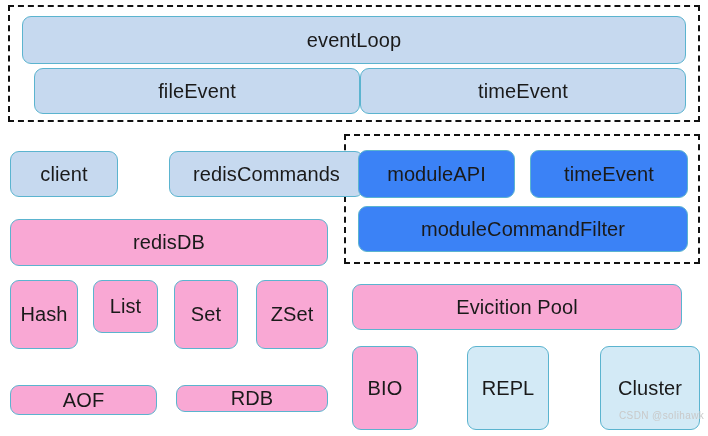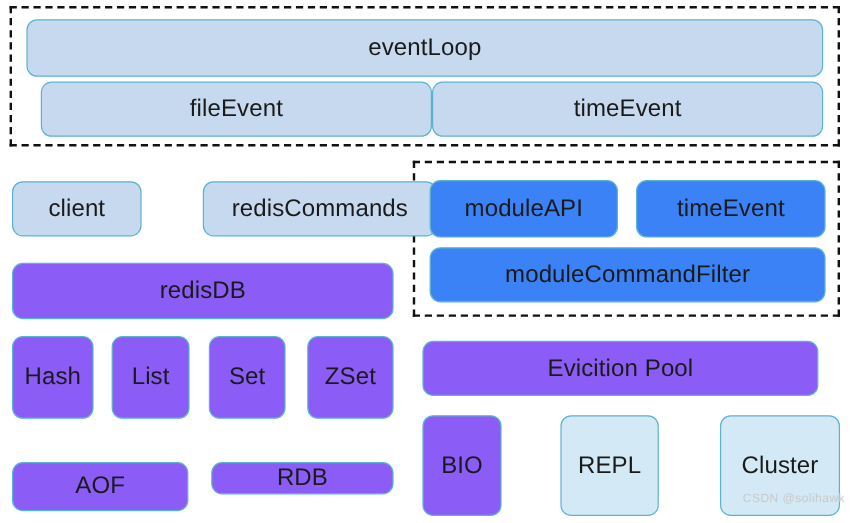--- a/index.html
+++ b/index.html
@@ -31,21 +31,21 @@
     justify-content: center;
     text-align: center;
     color: #1a1a1a;
     font-size: 20px;
     line-height: 1.15;
     letter-spacing: 0.1px;
     padding: 2px 4px;
   }
   .fill-blue  { background: #c6d9ef; }
   .fill-cyan  { background: #d3eaf6; }
-  .fill-olive { background: #8b5cf6; }
+  .fill-olive { background: #f9a8d4; }
   .fill-peach { background: #3b82f6; }
 
   .watermark {
     position: absolute;
     color: #c9c9c9;
     font-size: 10px;
     letter-spacing: 0.4px;
     white-space: nowrap;
     font-family: Liberation Sans, sans-serif;
     margin-left: 32px;
@@ -63,24 +63,24 @@
       <div class="node fill-blue" style="left: 22px; top: 16px; width: 664px; height: 48px; border-color: rgb(91, 180, 207);">eventLoop</div>
       <div class="node fill-blue" style="left: 22px; top: 68px; width: 326px; height: 46px; border-color: rgb(91, 180, 207); margin-left: 12px;">fileEvent</div>
       <div class="node fill-blue" style="left: 360px; top: 68px; width: 326px; height: 46px; border-color: rgb(91, 180, 207);">timeEvent</div>
       <div class="node fill-blue" style="left: 10px; top: 151px; width: 108px; height: 46px; border-color: rgb(91, 180, 207);">client</div>
       <div class="node fill-blue" style="left: 133px; top: 151px; width: 195px; height: 46px; border-color: rgb(91, 180, 207); margin-left: 36px;">redisCommands</div>
       <div class="node fill-olive" style="left: 10px; top: 219px; width: 318px; height: 47px; border-color: rgb(91, 180, 207);">redisDB</div>
       <div class="node fill-peach" style="left: 358px; top: 150px; width: 157px; height: 48px; border-color: rgb(91, 180, 207);">moduleAPI</div>
       <div class="node fill-peach" style="left: 530px; top: 150px; width: 158px; height: 48px; border-color: rgb(91, 180, 207);">timeEvent</div>
       <div class="node fill-peach" style="left: 358px; top: 206px; width: 330px; height: 46px; border-color: rgb(91, 180, 207);">moduleCommandFilter</div>
       <div class="node fill-olive" style="left: 10px; top: 280px; width: 68px; height: 69px; border-color: rgb(91, 180, 207);">Hash</div>
-      <div class="node fill-olive" style="left: 93px; top: 280px; width: 65px; height: 69px; border-color: rgb(91, 180, 207);">List</div>
+      <div class="node fill-olive" style="left: 93px; top: 280px; width: 65px; height: 53px; border-color: rgb(91, 180, 207);">List</div>
       <div class="node fill-olive" style="left: 174px; top: 280px; width: 64px; height: 69px; border-color: rgb(91, 180, 207);">Set</div>
       <div class="node fill-olive" style="left: 256px; top: 280px; width: 72px; height: 69px; border-color: rgb(91, 180, 207);">ZSet</div>
-      <div class="node fill-olive" style="left: 10px; top: 385px; width: 147px; height: 41px; border-color: rgb(91, 180, 207);">AOF</div>
+      <div class="node fill-olive" style="left: 10px; top: 385px; width: 147px; height: 30px; border-color: rgb(91, 180, 207);">AOF</div>
       <div class="node fill-olive" style="left: 176px; top: 385px; width: 152px; height: 27px; border-color: rgb(91, 180, 207);">RDB</div>
       <div class="node fill-olive" style="left: 352px; top: 284px; width: 330px; height: 46px; border-color: rgb(91, 180, 207);">Evicition Pool</div>
       <div class="node fill-olive" style="left: 352px; top: 346px; width: 66px; height: 84px; border-color: rgb(91, 180, 207);">BIO</div>
       <div class="node fill-cyan" style="left: 467px; top: 346px; width: 82px; height: 84px; border-color: rgb(91, 180, 207);">REPL</div>
       <div class="node fill-cyan" style="left: 600px; top: 346px; width: 100px; height: 84px; border-color: rgb(91, 180, 207);">Cluster</div>
     </div>
   <div class="watermark" style="left: 587px; top: 410px; color: rgb(201, 201, 201);">CSDN @solihawk</div>
 </div>
 
 </body></html>

